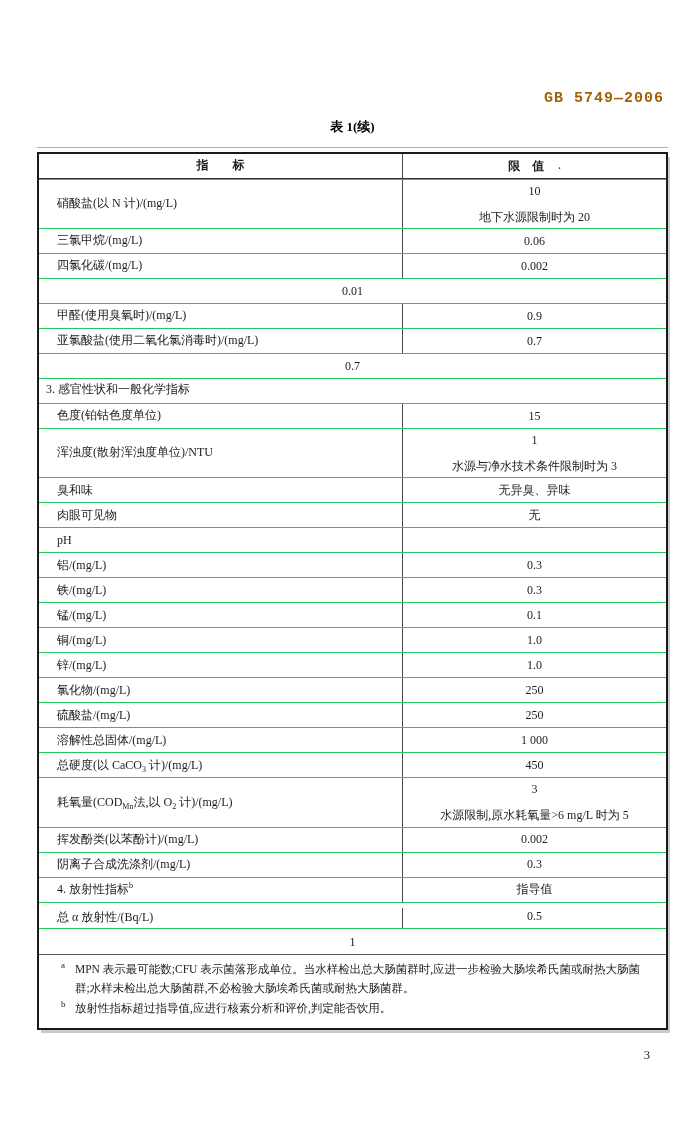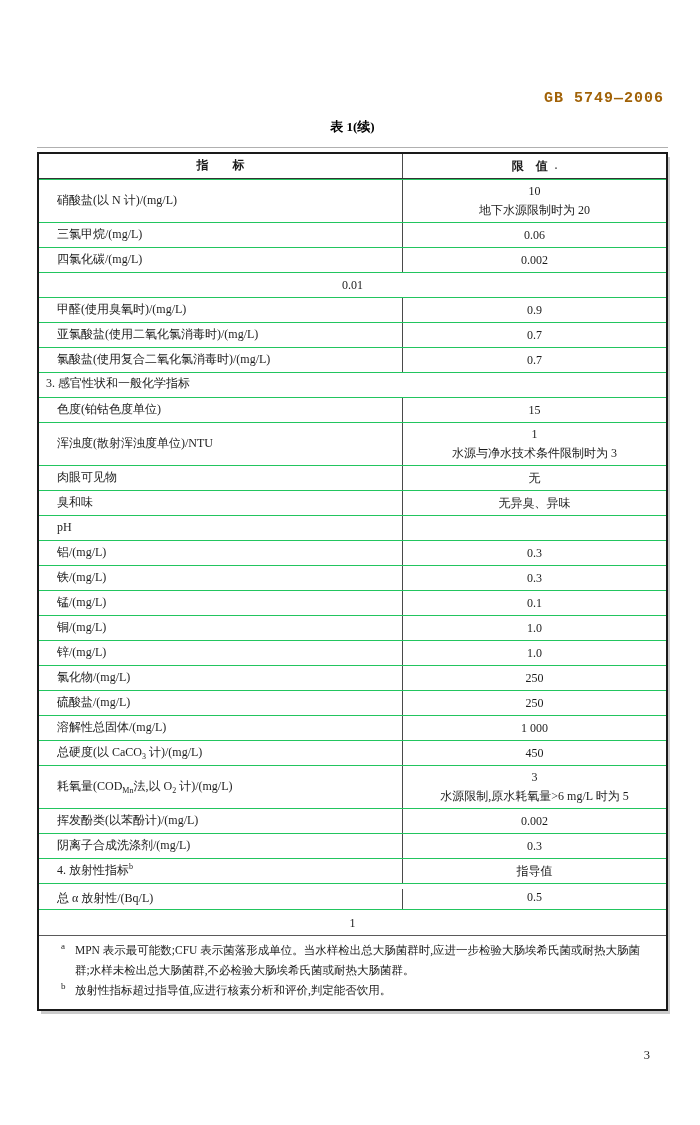--- a/index.html
+++ b/index.html
@@ -30,21 +30,21 @@
   .row:first-child{border-top:none;}
   .row.tall{min-height:43px;}
   .row.hdr{min-height:25px;border-bottom:1px solid #333;}
   .row.radio{min-height:26px;align-items:flex-end;}
   .c-ind{
     flex:0 0 364px;box-sizing:border-box;border-right:1px solid #4a4a4a;
     display:flex;align-items:center;padding:2px 6px 2px 18px;line-height:1.3;
   }
   .c-lim{
     flex:1;display:flex;flex-direction:column;justify-content:center;align-items:center;
-    text-align:center;padding:2px 4px;line-height:1.55;
+    text-align:center;padding:2px 4px;line-height:1.55;gap:7px;
   }
   .row.hdr .c-ind{justify-content:center;font-weight:bold;padding-left:6px;}
   .row.hdr .c-lim{font-weight:bold;flex-direction:row;}
   .row.section .c-full{
     flex:1;display:flex;padding:2px 6px 2px 7px;
   }
   .row.section-split .c-ind{}
   sub.sm{font-size:8px;line-height:0;}
   sup.sm{font-size:8px;line-height:0;}
   .artifact-dot{font-size:10px;color:#444;margin-left:7px;align-self:flex-end;line-height:2;}
@@ -124,23 +124,20 @@
   <div class="row">
     <div class="c-ind">
         <span>亚氯酸盐(使用二氧化氯消毒时)/(mg/L)</span>
       </div>
     <div class="c-lim">
         <span>0.7</span>
       </div>
   </div>
 
   <div class="row">
-    <div class="c-ind">
-        <span>氯酸盐(使用复合二氧化氯消毒时)/(mg/L)</span>
-      </div>
     <div class="c-lim">
         <span>0.7</span>
       </div>
   </div>
 
   <div class="row section">
     <div class="c-full">
         <span>3. 感官性状和一般化学指标</span>
       </div>
   </div>
@@ -159,33 +156,33 @@
         <span>浑浊度(散射浑浊度单位)/NTU</span>
       </div>
     <div class="c-lim">
         <span>1</span>
         <span>水源与净水技术条件限制时为 3</span>
       </div>
   </div>
 
   <div class="row">
     <div class="c-ind">
+        <span>臭和味</span>
+      </div>
+    <div class="c-lim">
+        <span>无异臭、异味</span>
+      </div>
+  </div>
+
+  <div class="row">
+    <div class="c-ind">
         <span>肉眼可见物</span>
       </div>
     <div class="c-lim">
         <span>无</span>
-      </div>
-  </div>
-
-  <div class="row">
-    <div class="c-ind">
-        <span>臭和味</span>
-      </div>
-    <div class="c-lim">
-        <span>无异臭、异味</span>
       </div>
   </div>
 
   <div class="row">
     <div class="c-ind">
         <span>pH</span>
       </div>
   </div>
 
   <div class="row">

